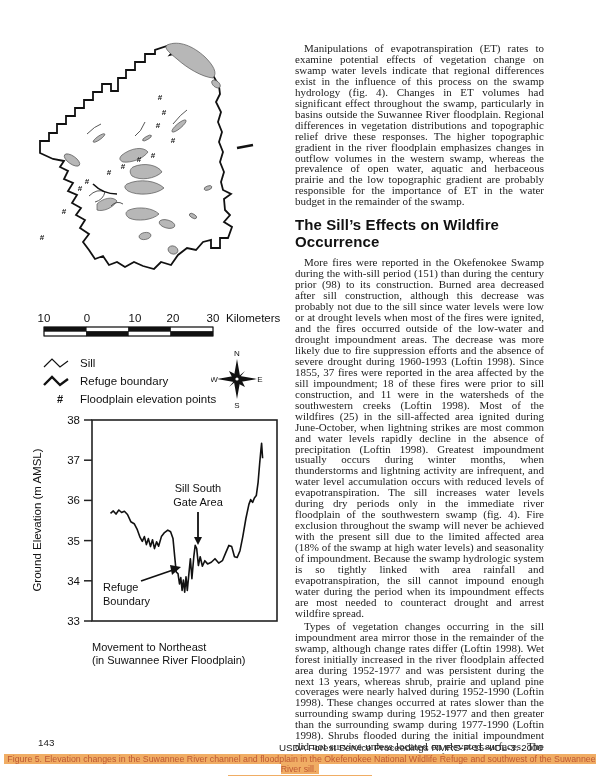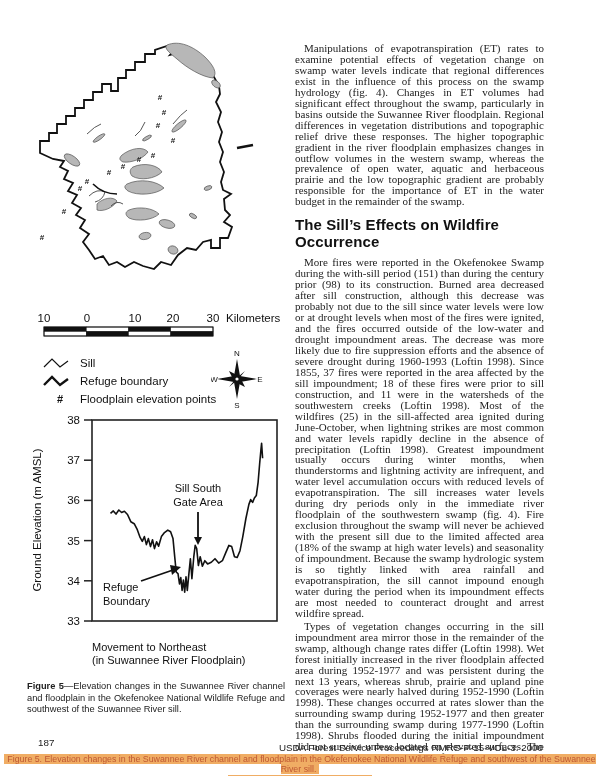--- a/index.html
+++ b/index.html
@@ -171,29 +171,28 @@
         <line x1="114" y1="167" x2="146" y2="156" stroke="#111" stroke-width="1.8"></line>
         <polygon points="143,151 145,161 154,153" fill="#111"></polygon>
       </g>
   </svg>
 
   <div class="xaxis-label">
     <div>Movement to Northeast</div>
     <div>(in Suwannee River Floodplain)</div>
   </div>
 
-  <p class="caption"><b>Figure 5</b><span>—Elevation changes in the Suwannee River channel and floodplain in the Okefenokee National Wildlife Refuge and southwest of the Suwannee River sill.</span></p>
 </div>
 
 <div class="col-right">
   <p class="body-text"><span class="indent"></span><span>Manipulations of evapotranspiration (ET) rates to examine potential effects of vegetation change on swamp water levels indicate that regional differences exist in the influence of this process on the swamp hydrology (fig. 4). Changes in ET volumes had significant effect throughout the swamp, particularly in basins outside the Suwannee River floodplain. Regional differences in vegetation distributions and topographic relief drive these responses. The higher topographic gradient in the river floodplain emphasizes changes in outflow volumes in the western swamp, whereas the prevalence of open water, aquatic and herbaceous prairie and the low topographic gradient are probably responsible for the importance of ET in the water budget in the remainder of the swamp.</span></p>
   <h2 class="sec">The Sill’s Effects on Wildfire Occurrence</h2>
   <p class="body-text"><span class="indent"></span><span>More fires were reported in the Okefenokee Swamp during the with-sill period (151) than during the century prior (98) to its construction. Burned area decreased after sill construction, although this decrease was probably not due to the sill since water levels were low or at drought levels when most of the fires were ignited, and the fires occurred outside of the low-water and drought impoundment areas. The decrease was more likely due to fire suppression efforts and the absence of severe drought during 1960-1993 (Loftin 1998). Since 1855, 37 fires were reported in the area affected by the sill impoundment; 18 of these fires were prior to sill construction, and 11 were in the watersheds of the southwestern creeks (Loftin 1998). Most of the wildfires (25) in the sill-affected area ignited during June-October, when lightning strikes are most common and water levels rapidly decline in the absence of precipitation (Loftin 1998). Greatest impoundment usually occurs during winter months, when thunderstorms and lightning activity are infrequent, and water level accumulation occurs with reduced levels of evapotranspiration. The sill increases water levels during dry periods only in the immediate river floodplain of the southwestern swamp (fig. 4). Fire exclusion throughout the swamp will never be achieved with the present sill due to the limited affected area (18% of the swamp at high water levels) and seasonality of impoundment. Because the swamp hydrologic system is so tightly linked with area rainfall and evapotranspiration, the sill cannot impound enough water during the period when its impoundment effects are most needed to counteract drought and arrest wildfire spread.</span></p>
   <p class="body-text"><span class="indent"></span><span>Types of vegetation changes occurring in the sill impoundment area mirror those in the remainder of the swamp, although change rates differ (Loftin 1998). Wet forest initially increased in the river floodplain affected area during 1952-1977 and was persistent during the next 13 years, whereas shrub, prairie and upland pine coverages were nearly halved during 1952-1990 (Loftin 1998). These changes occurred at rates slower than the surrounding swamp during 1952-1977 and then greater than the surrounding swamp during 1977-1990 (Loftin 1998). Shrubs flooded during the initial impoundment did not survive unless located on elevated surfaces. The apparent increase in proportion of</span></p>
 </div>
 
-<div class="footer-left">187</div>
+<div class="footer-left">143</div>
 <div class="footer-right">USDA Forest Service Proceedings RMRS-P-15-VOL-3. 2000</div>
 
 <div class="highlight-bar">
   <div><span class="hl">Figure 5. Elevation changes in the Suwannee River channel and floodplain in the Okefenokee National Wildlife Refuge and southwest of the Suwannee River sill.</span></div>
   <div style="margin-top:1px"><span class="hl">1999-05-23, Loftin, Aicher, Kitchens</span></div>
 </div>
 
 </body></html>

